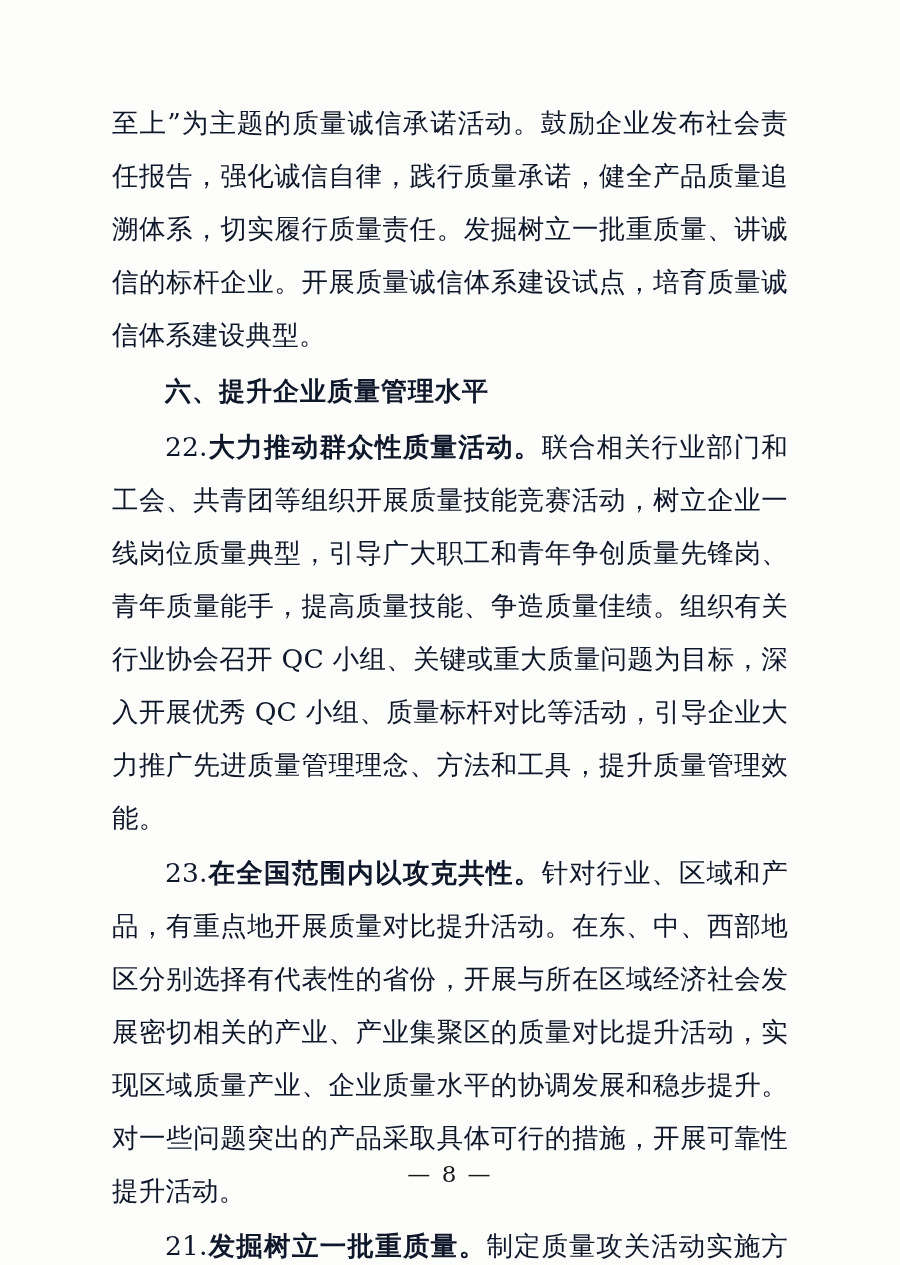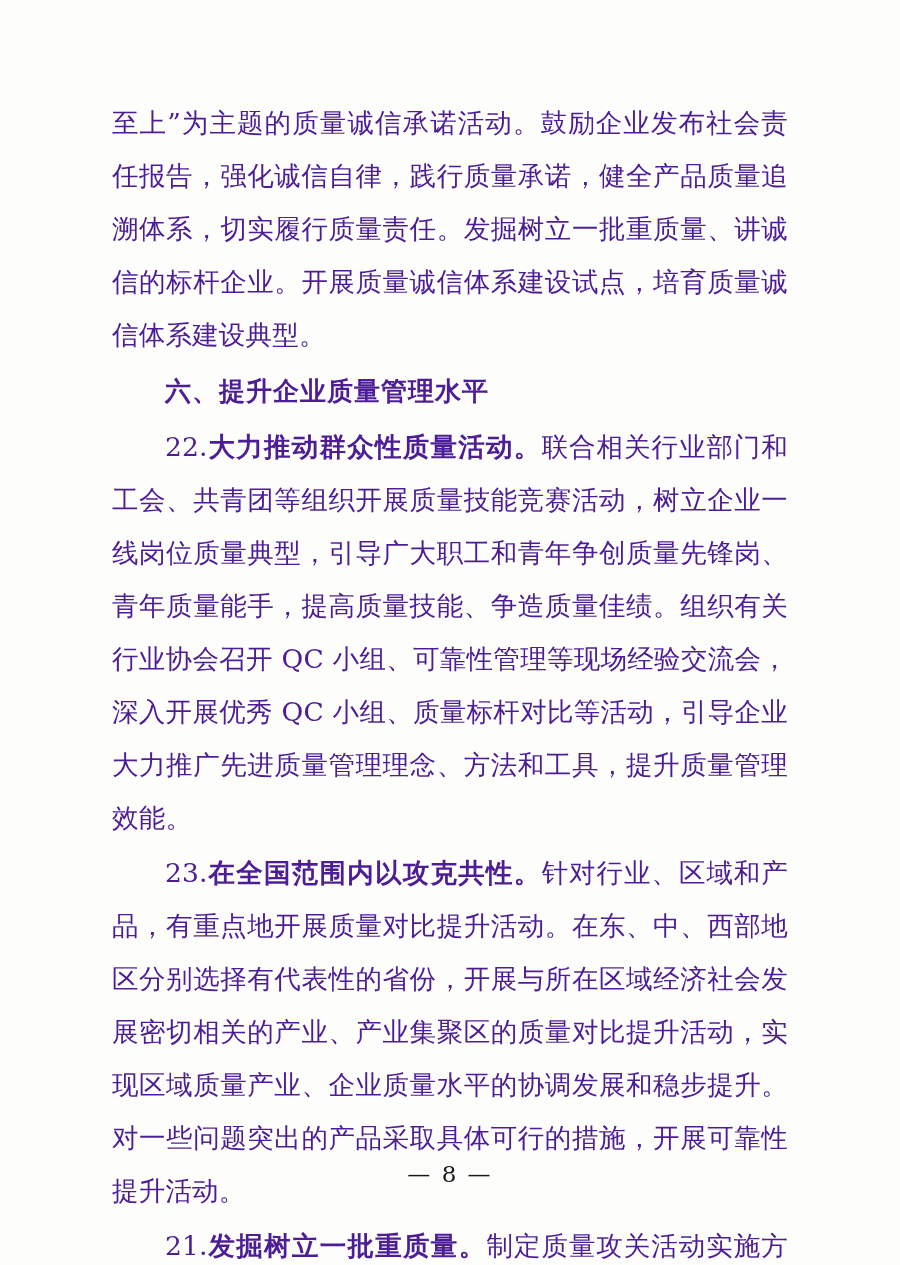--- a/index.html
+++ b/index.html
@@ -26,21 +26,21 @@
     top: 96px;
     width: 676px;
   }
   p {
     margin: 0 0 2px 0;
     font-size: 26.5px;
     line-height: 53px;
     text-align: justify;
     text-justify: inter-ideograph;
     letter-spacing: 0.2px;
-    color: #4c1d95;
+    color: #0f172a;
   }
   .para {
     text-indent: 53px;
   }
   .para-cont {
     text-indent: 0;
   }
   .heading {
     text-indent: 53px;
     font-weight: bold;
@@ -71,21 +71,21 @@
 </head>
 <body>
 
 <div class="page">
   <div class="content">
 
     <p class="para-cont">至上”为主题的质量诚信承诺活动。鼓励企业发布社会责任报告，强化诚信自律，践行质量承诺，健全产品质量追溯体系，切实履行质量责任。发掘树立一批重质量、讲诚信的标杆企业。开展质量诚信体系建设试点，培育质量诚信体系建设典型。</p>
 
     <p class="heading">六、提升企业质量管理水平</p>
 
-    <p class="para"><span class="num">22.</span><span class="lead">大力推动群众性质量活动。</span><span>联合相关行业部门和工会、共青团等组织开展质量技能竞赛活动，树立企业一线岗位质量典型，引导广大职工和青年争创质量先锋岗、青年质量能手，提高质量技能、争造质量佳绩。组织有关行业协会召开 QC 小组、可靠性管理等现场经验交流会，深入开展优秀 QC 小组、质量标杆对比等活动，引导企业大力推广先进质量管理理念、方法和工具，提升质量管理效能。</span></p>
+    <p class="para"><span class="num">22.</span><span class="lead">大力推动群众性质量活动。</span><span>联合相关行业部门和工会、共青团等组织开展质量技能竞赛活动，树立企业一线岗位质量典型，引导广大职工和青年争创质量先锋岗、青年质量能手，提高质量技能、争造质量佳绩。组织有关行业协会召开 QC 小组、关键或重大质量问题为目标，深入开展优秀 QC 小组、质量标杆对比等活动，引导企业大力推广先进质量管理理念、方法和工具，提升质量管理效能。</span></p>
 
     <p class="para"><span class="num">23.</span><span class="lead">在全国范围内以攻克共性。</span><span>针对行业、区域和产品，有重点地开展质量对比提升活动。在东、中、西部地区分别选择有代表性的省份，开展与所在区域经济社会发展密切相关的产业、产业集聚区的质量对比提升活动，实现区域质量产业、企业质量水平的协调发展和稳步提升。对一些问题突出的产品采取具体可行的措施，开展可靠性提升活动。</span></p>
 
     <p class="para"><span class="num">21.</span><span class="lead">发掘树立一批重质量。</span><span>制定质量攻关活动实施方案，在全国范围内以攻克共性、关键或重大质量问题为目标，引导和鼓励企业、检测机构进行质量攻关，发表创新成果。积极争取科技部、发改委给予政策支持，适时对质量攻关创新成果进行表彰推广。</span></p>
 
   </div>
 
   <div class="footer">— 8 —</div>
 </div>
 

